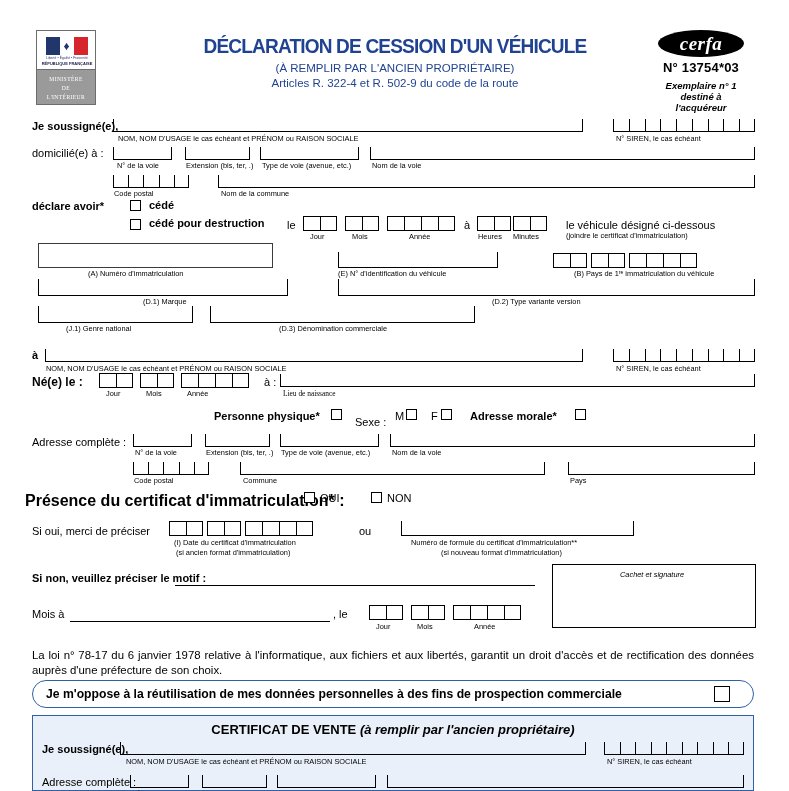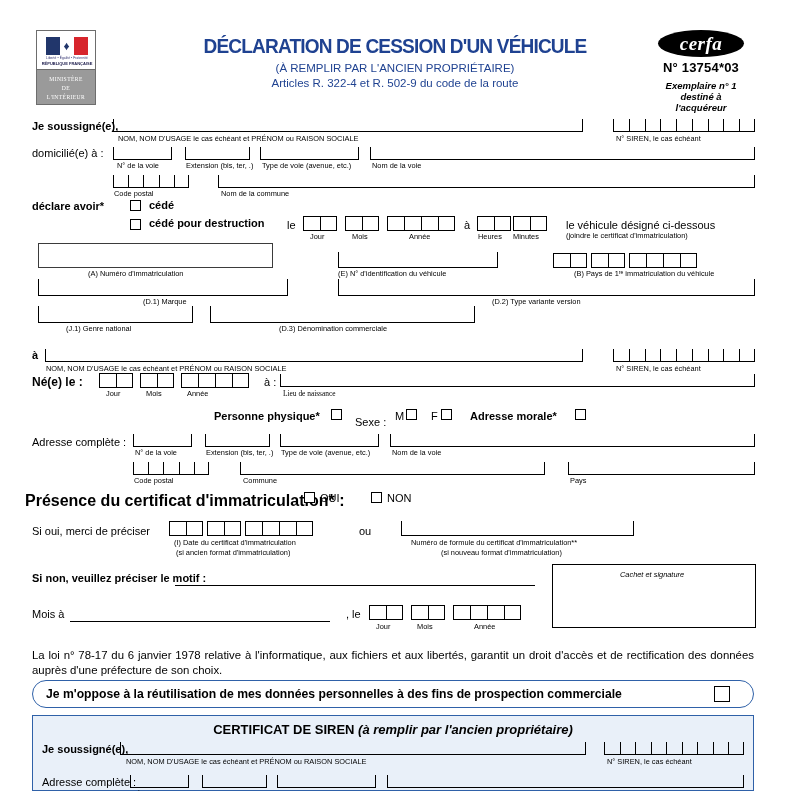--- a/index.html
+++ b/index.html
@@ -396,21 +396,21 @@
   <div class="cap" style="left:441px;top:548px;">(si nouveau format d'immatriculation)</div>
 
   <div class="lbl-n" style="left:32px;top:572px;font-weight:bold;">Si non, veuillez préciser le motif :</div>
   <div class="dots" style="left:175px;top:584px;width:360px;"></div>
 
   <div class="fbox" style="left:552px;top:564px;width:204px;height:64px;"></div>
   <div class="cap-i" style="left:620px;top:570px;">Cachet et signature</div>
 
   <div class="lbl-n" style="left:32px;top:608px;">Mois à</div>
   <div class="dots" style="left:70px;top:620px;width:260px;"></div>
-  <div class="lbl-n" style="left:346px;top:608px;text-align:right;">, le</div>
+  <div class="lbl-n" style="left:333px;top:608px;text-align:right;">, le</div>
   <div class="combx" style="left:369px;top:605px;width:34px;height:15px;">
       <i style="width:50%"></i>
       <i style="width:50%"></i>
     </div>
   <div class="cap" style="left:376px;top:622px;">Jour</div>
   <div class="combx" style="left:411px;top:605px;width:34px;height:15px;">
       <i style="width:50%"></i>
       <i style="width:50%"></i>
     </div>
   <div class="cap" style="left:417px;top:622px;">Mois</div>
@@ -423,21 +423,21 @@
   <div class="cap" style="left:474px;top:622px;">Année</div>
 
   <div class="legal">La loi n° 78-17 du 6 janvier 1978 relative à l'informatique, aux fichiers et aux libertés, garantit un droit d'accès et de rectification des données auprès d'une préfecture de son choix.</div>
 
   <div class="oppo"></div>
   <div class="oppo-t">Je m'oppose à la réutilisation de mes données personnelles à des fins de prospection commerciale</div>
   <div class="oppo-cb"></div>
 
   <div class="cert"></div>
   <div class="cert-title">
-    <span>CERTIFICAT DE SIREN</span>
+    <span>CERTIFICAT DE VENTE</span>
     <em>(à remplir par l'ancien propriétaire)</em>
   </div>
 
   <div class="lbl" style="left:42px;top:743px;">Je soussigné(e),</div>
   <div class="ubox" style="left:120px;top:742px;width:466px;height:13px;"></div>
   <div class="cap" style="left:126px;top:757px;">NOM, NOM D'USAGE le cas échéant et PRÉNOM ou RAISON SOCIALE</div>
   <div class="comb" style="left:604px;top:742px;width:140px;height:13px;">
     <i style="width:11.1%"></i>
       <i style="width:11.1%"></i>
       <i style="width:11.1%"></i>

